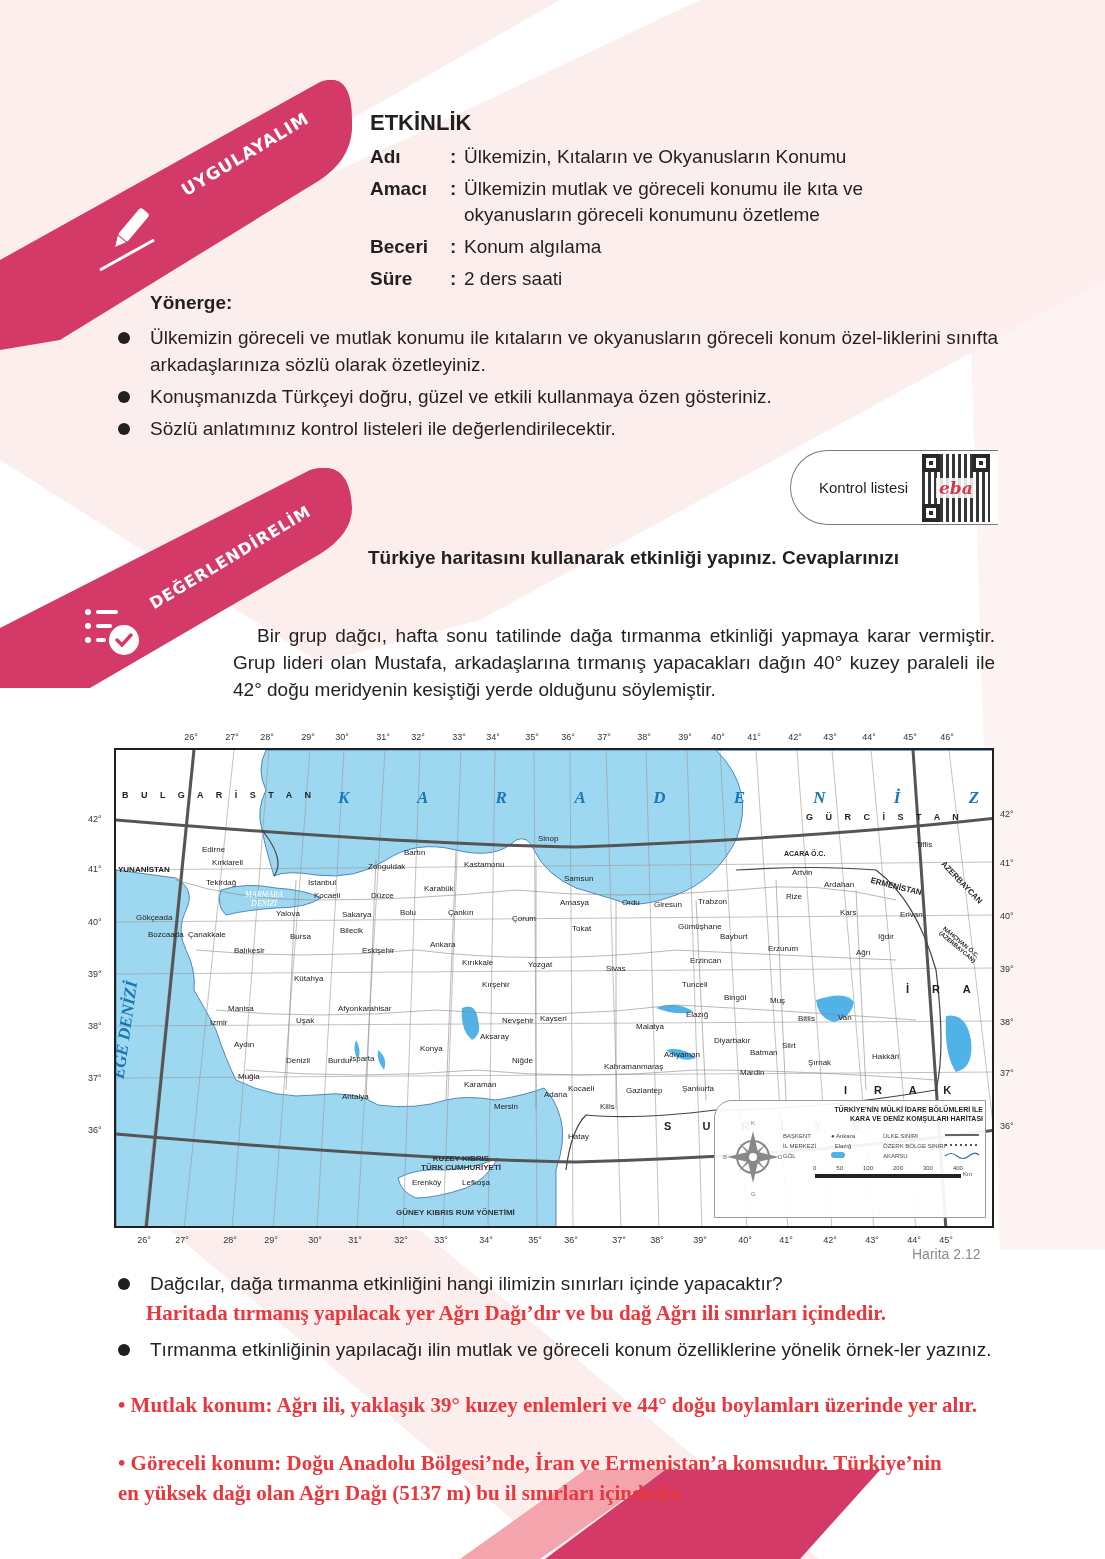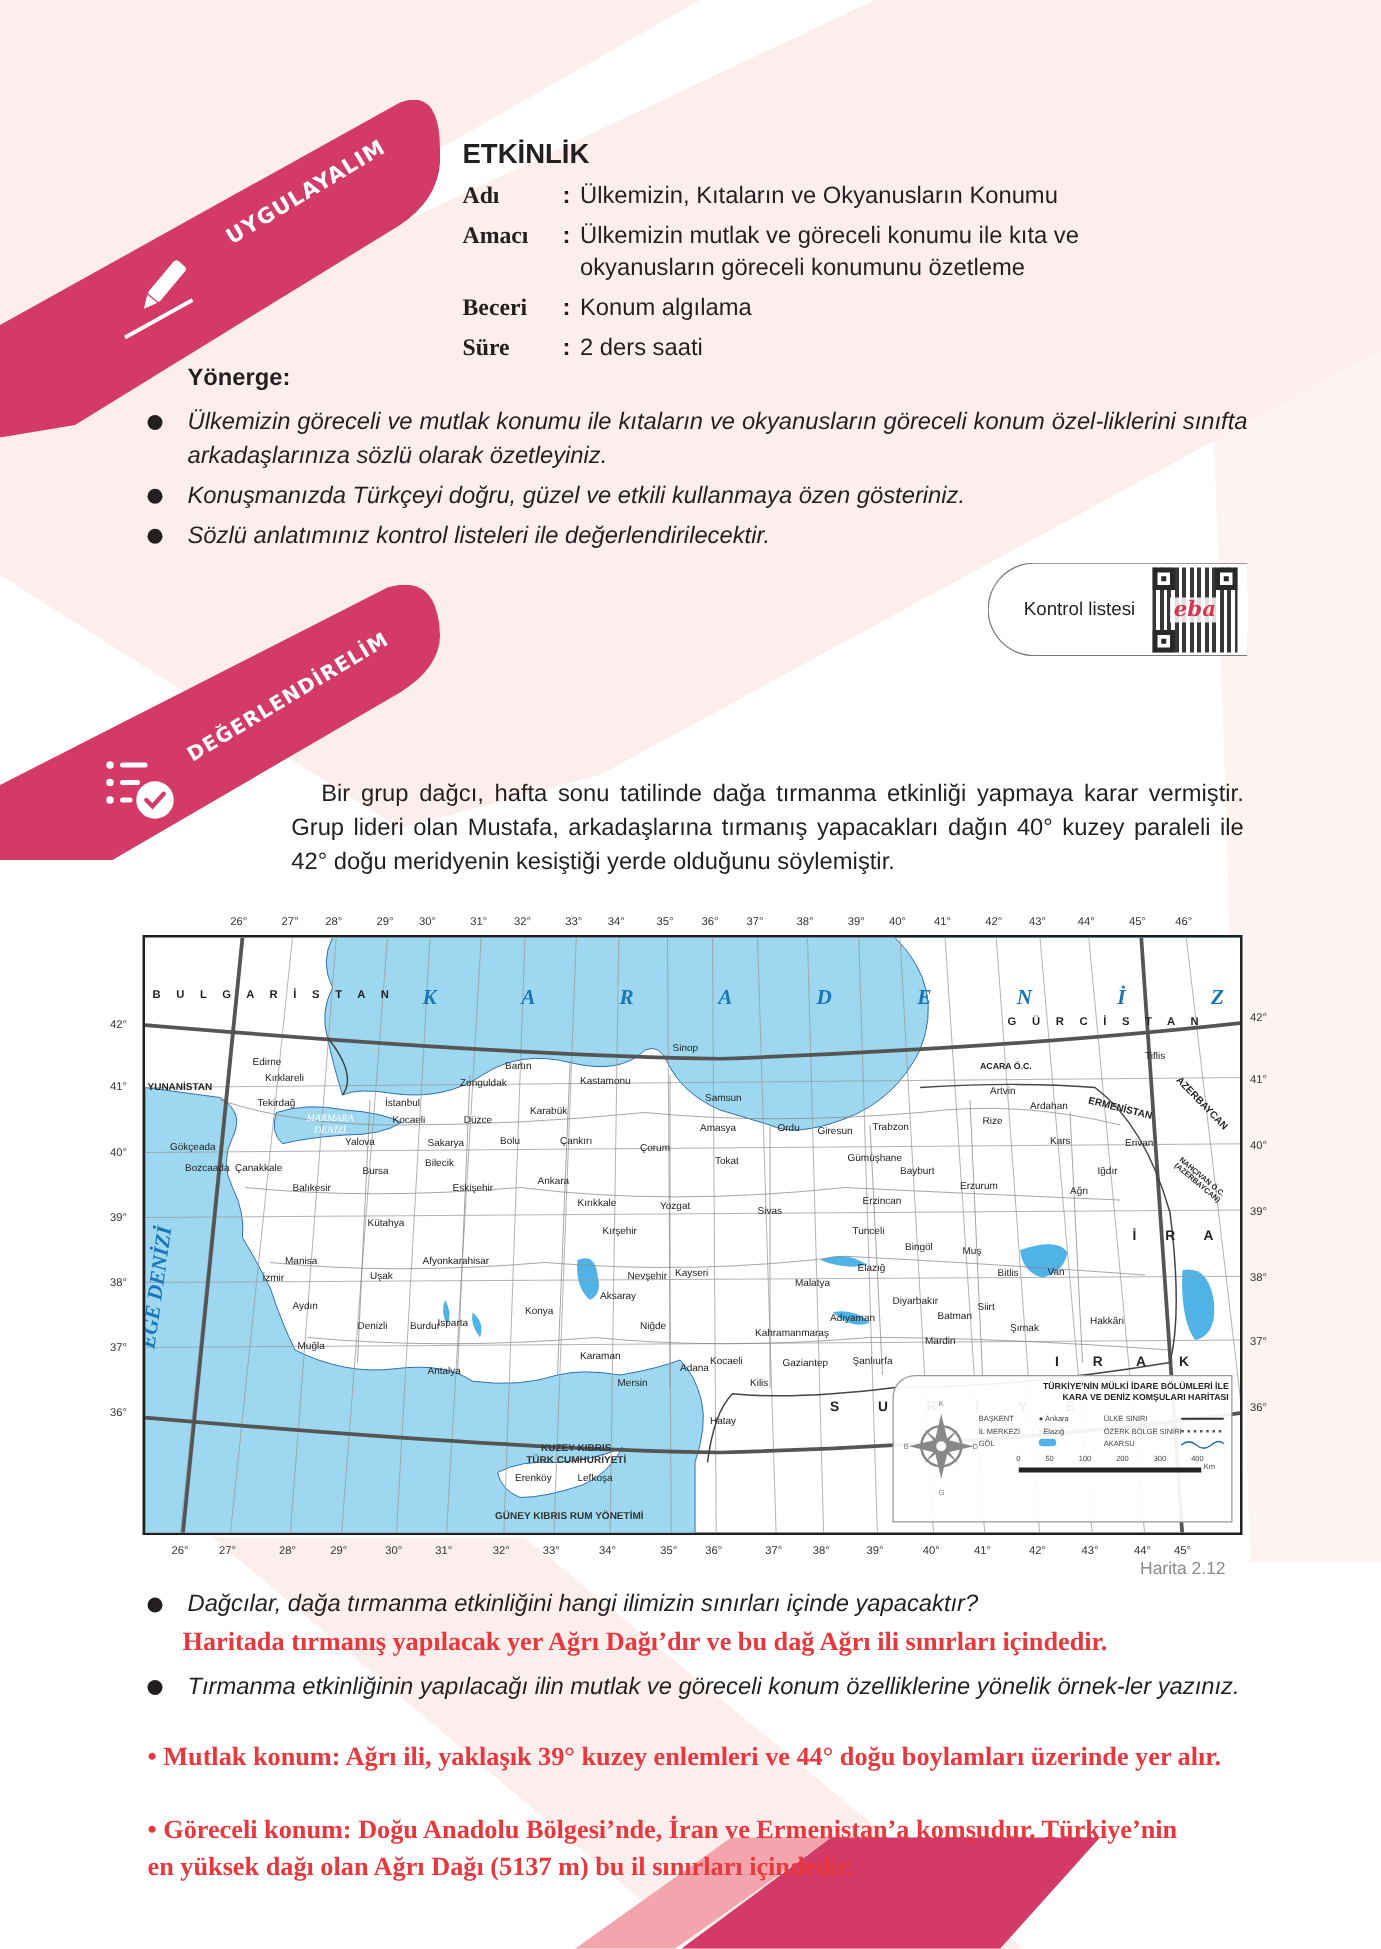--- a/index.html
+++ b/index.html
@@ -9,26 +9,26 @@
     font-family: "Liberation Sans", sans-serif; color: #231f20;
   }
   .bg-tint { position: absolute; inset: 0; z-index: 0; }
   .layer { position: absolute; z-index: 2; }
   .ribbon-label {
     position: absolute; color: #fff; font-family: "DejaVu Sans", sans-serif; font-weight: bold;
     letter-spacing: 1px; font-size: 17px; transform-origin: left bottom; white-space: nowrap;
   }
   .etk-title { left: 370px; top: 110px; font-size: 22px; font-weight: bold; }
   .etk-row { position: absolute; left: 370px; font-size: 19px; line-height: 26px; display: flex; }
-  .etk-key { font-weight: bold; width: 80px; flex: none; white-space: nowrap; font-family: Liberation Serif, serif; }
+  .etk-key { font-weight: bold; width: 80px; flex: none; white-space: nowrap; }
   .etk-colon { font-weight: bold; width: 10px; flex: none; }
   .etk-val { padding-left: 4px; }
   .yonerge { left: 150px; top: 292px; font-size: 19px; font-weight: bold; }
   .bullets { left: 118px; width: 880px; font-size: 19px; line-height: 27px; }
-  .bullet { position: relative; padding-left: 32px; margin-bottom: 5px; font-style: italic; }
+  .bullet { position: relative; padding-left: 32px; margin-bottom: 5px; }
   .bullet::before { content: ""; position: absolute; left: 0; top: 8px; width: 12px; height: 12px; border-radius: 50%; background: #231f20; }
   .kontrol {
     left: 790px; top: 450px; width: 208px; height: 75px; background: #fff;
     border: 1px solid #7a7a7a; border-radius: 38px 0 0 38px; border-right: none;
     display: flex; align-items: center;
   }
   .kontrol-label { font-size: 15px; margin-left: 28px; }
   .qr {
     position: absolute; right: 8px; top: 3px; width: 68px; height: 68px;
     background:
@@ -123,20 +123,21 @@
     <rect x="14" y="6" width="22" height="4" rx="2" fill="#fff"></rect>
   <circle cx="6" cy="22" r="3" fill="#fff"></circle>
     <rect x="14" y="20" width="16" height="4" rx="2" fill="#fff"></rect>
   <circle cx="6" cy="36" r="3" fill="#fff"></circle>
     <rect x="14" y="34" width="10" height="4" rx="2" fill="#fff"></rect>
   <circle cx="42" cy="36" r="15" fill="#fff"></circle>
   <polyline points="35,36 40,41 49,31" fill="none" stroke="#d33a68" stroke-width="3.5" stroke-linecap="round"></polyline>
 </svg>
 
 <div class="layer instr">
+  <div class="instr-l1">Türkiye haritasını kullanarak etkinliği yapınız. Cevaplarınızı</div>
 </div>
 <div class="layer scenario" style="text-indent:24px">Bir grup dağcı, hafta sonu tatilinde dağa tırmanma etkinliği yapmaya karar vermiştir. Grup lideri olan Mustafa, arkadaşlarına tırmanış yapacakları dağın 40° kuzey paraleli ile 42° doğu meridyenin kesiştiği yerde olduğunu söylemiştir.</div>
 
 <div class="layer" style="left:114px;top:732px;width:880px;height:14px">
   <span class="tick-top" style="left:77px">26°</span>
   <span class="tick-top" style="left:118px">27°</span>
   <span class="tick-top" style="left:153px">28°</span>
   <span class="tick-top" style="left:194px">29°</span>
   <span class="tick-top" style="left:228px">30°</span>
   <span class="tick-top" style="left:269px">31°</span>

